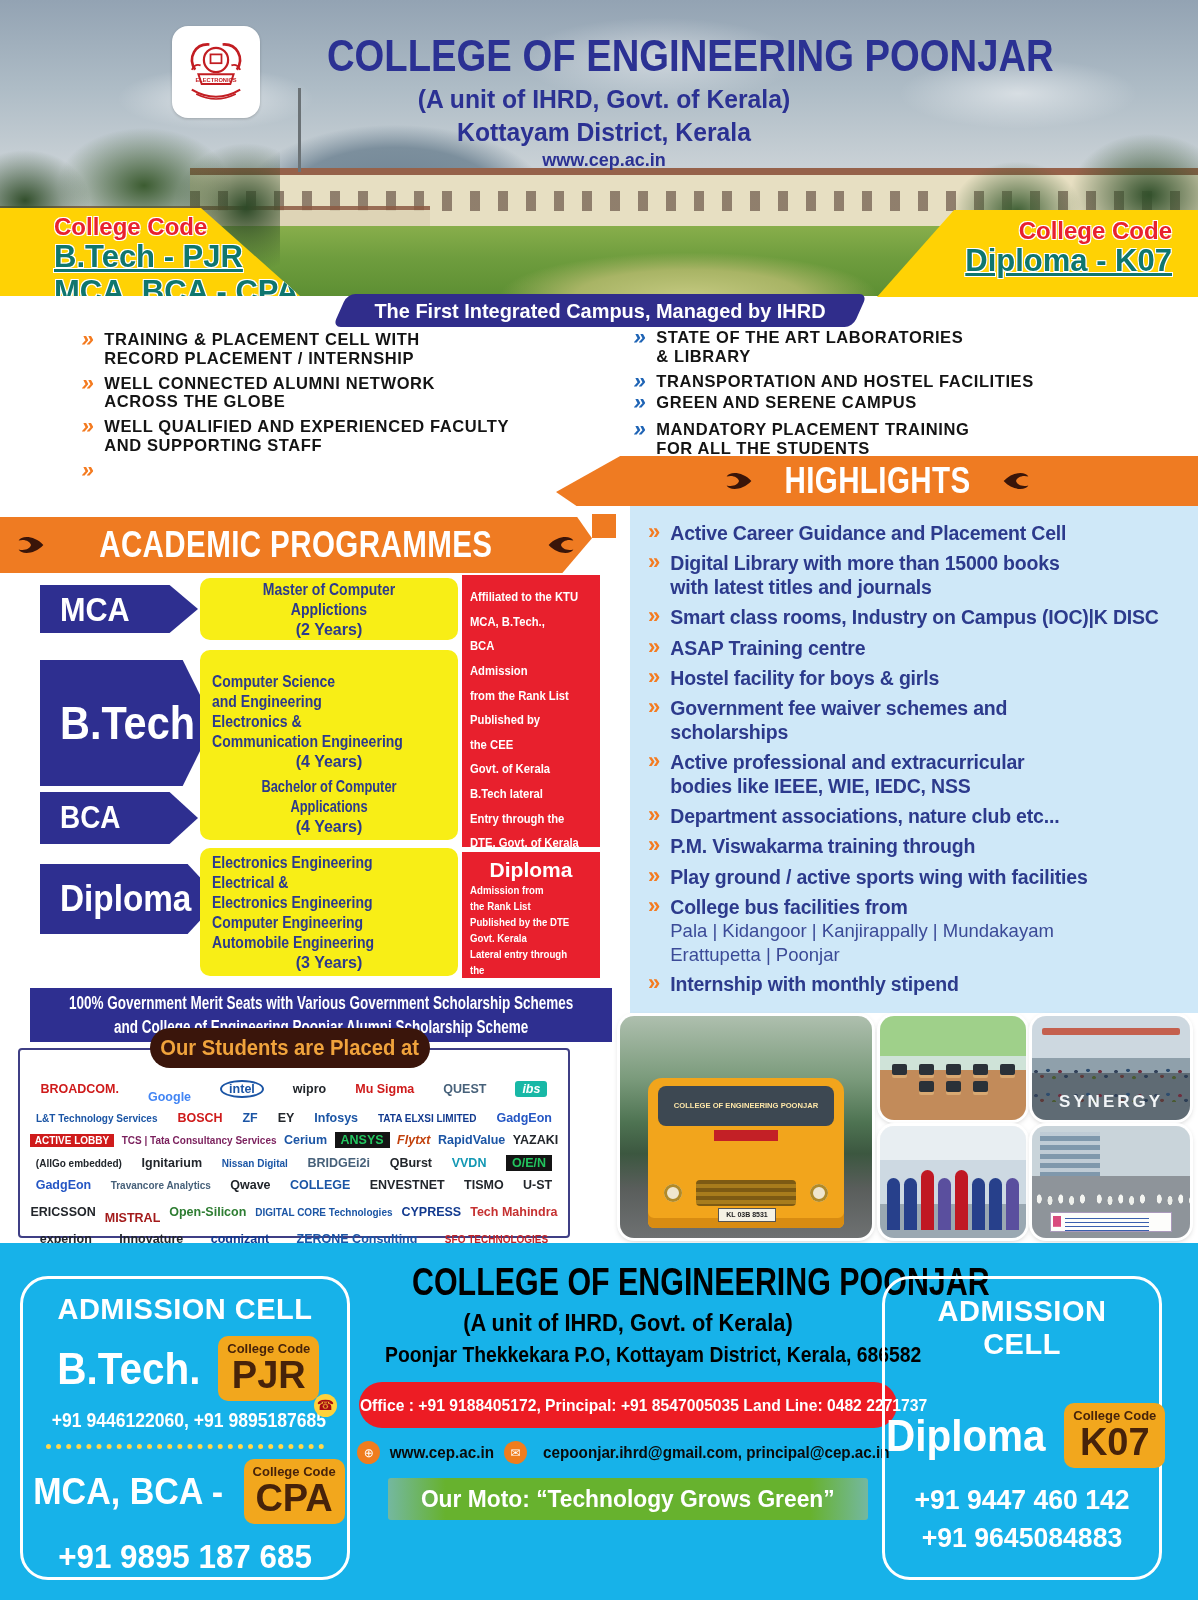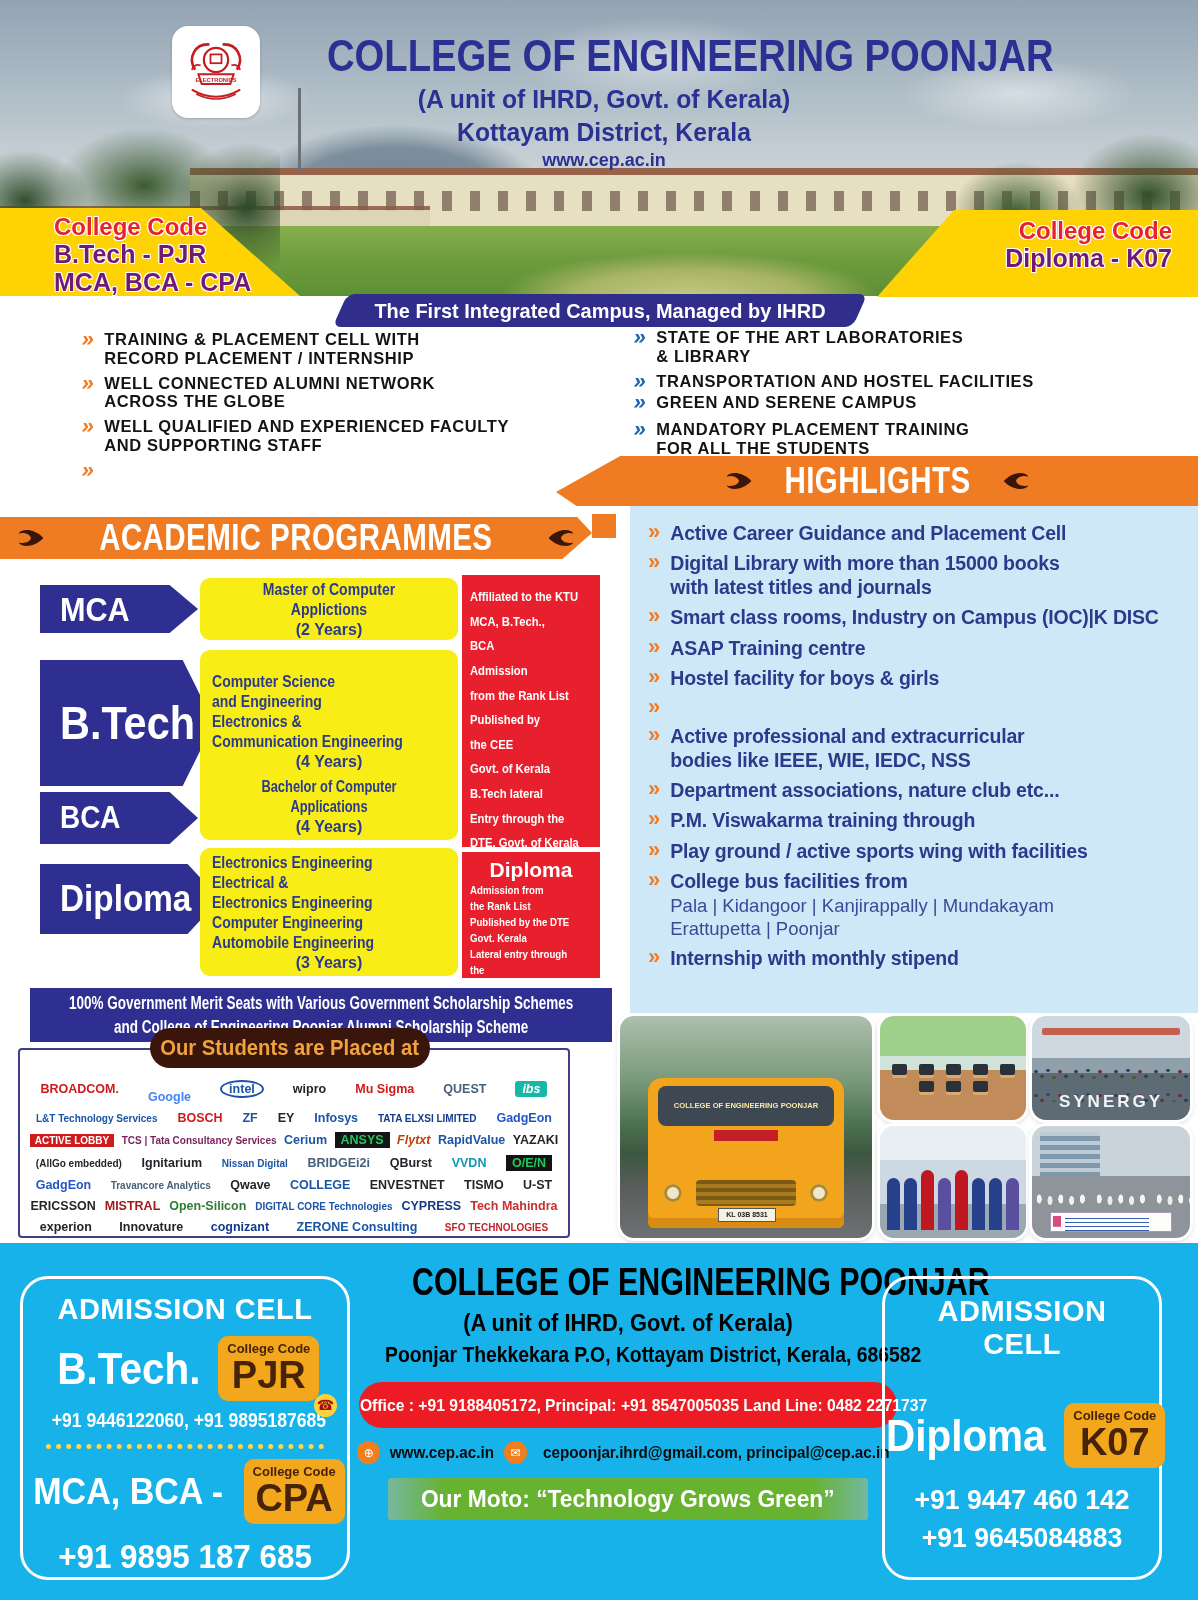--- a/index.html
+++ b/index.html
@@ -48,40 +48,40 @@
   .head-sub2{font-size:26px;font-weight:800;margin-top:2px;transform:scaleX(.95);}
   .head-web{font-size:18px;font-weight:700;margin-top:2px;}
 
   
   .code-left{left:0;top:208px;width:300px;height:88px;background:#ffd204;
     clip-path:polygon(0 0,67% 0,100% 100%,0 100%);padding:6px 0 0 54px;box-sizing:border-box;}
   .code-right{left:877px;top:210px;width:321px;height:87px;background:#ffd204;
     clip-path:polygon(24% 0,100% 0,100% 100%,0 100%);padding:8px 26px 0 0;box-sizing:border-box;text-align:right;}
   .code-t{color:#e8212e;font-weight:800;font-size:24px;line-height:1.1;
     text-shadow:1px 1px 0 #fff,-1px -1px 0 #fff,1px -1px 0 #fff,-1px 1px 0 #fff;}
-  .code-l{color:#701a75;font-weight:800;font-size:25px;line-height:1.12;
-    text-shadow:1px 1px 0 #fff,-1px -1px 0 #fff,1px -1px 0 #fff,-1px 1px 0 #fff;}
+  .code-l{color:#0f766e;font-weight:800;font-size:31px;line-height:1.12;
+    text-shadow:1px 1px 0 #fff,-1px -1px 0 #fff,1px -1px 0 #fff,-1px 1px 0 #fff;text-decoration:underline;}
 
   
   .ribbon{left:340px;top:294px;width:520px;height:33px;}
   .ribbon-bg{position:absolute;inset:0;background:#302d8b;transform:skewX(-24deg);border-radius:8px;}
   .ribbon-tx{position:relative;color:#fff;font-weight:700;font-size:21px;text-align:center;line-height:33px;transform:scaleX(.95);white-space:nowrap;}
 
   
   .feats{width:540px;}
   .feat{display:flex;gap:10px;align-items:flex-start;}
   .feat .tx{font-size:16.5px;font-weight:800;letter-spacing:.6px;line-height:1.14;color:#141414;}
   .chev{font-weight:900;font-size:22px;line-height:.85;transform:skewX(-10deg);}
   .chev.o{color:#f47b20;} .chev.b{color:#1f64b5;}
   .mb-l{margin-bottom:6px;} .mb-s{margin-bottom:3px;} .mb-m{margin-bottom:8px;}
 
   
   .band{background:#ef7b22;display:flex;align-items:center;justify-content:center;gap:10px;}
   .band-title{color:#fff;font-weight:900;font-size:36px;transform:scaleX(.82);white-space:nowrap;letter-spacing:.5px;}
-  .acad-band{left:0;top:517px;width:592px;height:42px;clip-path:polygon(0 0,97.5% 0,100% 38%,95% 100%,0 100%);}
+  .acad-band{left:0;top:517px;width:592px;height:56px;clip-path:polygon(0 0,97.5% 0,100% 38%,95% 100%,0 100%);}
   .hl-band{left:556px;top:456px;width:642px;height:50px;clip-path:polygon(10% 0,100% 0,100% 100%,3.2% 100%,0 72%);}
   .hl-sq{left:592px;top:514px;width:24px;height:24px;background:#ef7b22;}
   .fl{flex:0 0 auto;}
 
   
   .hl-panel{left:630px;top:506px;width:568px;height:507px;background:#cfe8f8;box-sizing:border-box;padding:16px 10px 0 18px;}
   .hl-item{display:flex;gap:10px;align-items:flex-start;margin-bottom:7px;}
   .hl-item .tx{font-size:19.5px;font-weight:800;color:#2c3a8c;line-height:1.2;letter-spacing:-.2px;}
   .hl-item .sub{font-size:18.5px;font-weight:400;color:#3b4a97;line-height:1.25;margin-top:2px;}
   .hl-chev{color:#f47b20;font-weight:900;font-size:22px;line-height:.95;}
@@ -107,21 +107,21 @@
   .placed-panel{left:18px;top:1048px;width:552px;height:190px;background:#fff;border:2px solid #3f3f85;border-radius:4px;box-sizing:border-box;padding:24px 6px 4px 6px;}
   .placed-pill{left:150px;top:1028px;width:280px;height:40px;background:#3a150b;border-radius:20px;
     display:flex;align-items:center;justify-content:center;z-index:3;}
   .placed-pill span{color:#f0a33c;font-weight:800;font-size:22px;transform:scaleX(.92);white-space:nowrap;}
   .lrow{display:flex;justify-content:space-around;align-items:center;margin-bottom:7px;}
   .lg{font-weight:800;font-size:12.5px;white-space:nowrap;}
   .sm{font-size:10px;}
   .c-red{color:#cf1b1b;} .c-gblue{color:#4285f4;margin-top:16px;} .c-dark{color:#22262b;}
   .c-blue{color:#1b55a5;} .c-dblue{color:#123a8f;} .c-slate{color:#47617a;}
   .c-teal{color:#1398b4;} .c-orange{color:#c2410c;font-style:italic;}
-  .c-plum{color:#7a1f5c;} .c-mar{color:#a31a1a;} .c-green{color:#2e7d32;}
+  .c-plum{color:#7a1f5c;} .c-mar{color:#a31a1a;margin-top:12px;} .c-green{color:#2e7d32;}
   .c-gadg{color:#2456c4;} .c-tm{color:#c53030;} .c-redblue{color:#c02428;}
   .c-intel{border:2px solid #1b55a5;border-radius:50%;padding:0 7px;color:#1b55a5;font-weight:700;}
   .c-teal-box{background:#18b8a6;color:#fff;padding:1px 7px;border-radius:3px;font-style:italic;}
   .c-red-box{background:#cf1b1b;color:#fff;padding:1px 5px;}
   .c-black-box{background:#141414;color:#22c55e;padding:1px 6px;}
 
   
   .photo{border-radius:14px;overflow:hidden;box-shadow:0 0 0 3px #fff,0 2px 6px rgba(0,0,0,.3);}
   .ph-bus{left:620px;top:1016px;width:252px;height:222px;
     background:linear-gradient(180deg,#aebfae 0%,#7b9b7c 28%,#4e7352 48%,#3c5740 62%,#5a5e5c 78%,#6e7172 100%);}
@@ -317,20 +317,22 @@
     <div class="hl-item">
         <span class="hl-chev">»</span>
         <span class="tx ml">ASAP Training centre</span>
       </div>
     <div class="hl-item">
         <span class="hl-chev">»</span>
         <span class="tx ml">Hostel facility for boys &amp; girls</span>
       </div>
     <div class="hl-item">
         <span class="hl-chev">»</span>
+        <span class="tx ml">Government fee waiver schemes and
+scholarships</span>
       </div>
     <div class="hl-item">
         <span class="hl-chev">»</span>
         <span class="tx ml">Active professional and extracurricular
 bodies like IEEE, WIE, IEDC, NSS</span>
       </div>
     <div class="hl-item">
         <span class="hl-chev">»</span>
         <span class="tx ml">Department associations, nature club etc...</span>
       </div>

